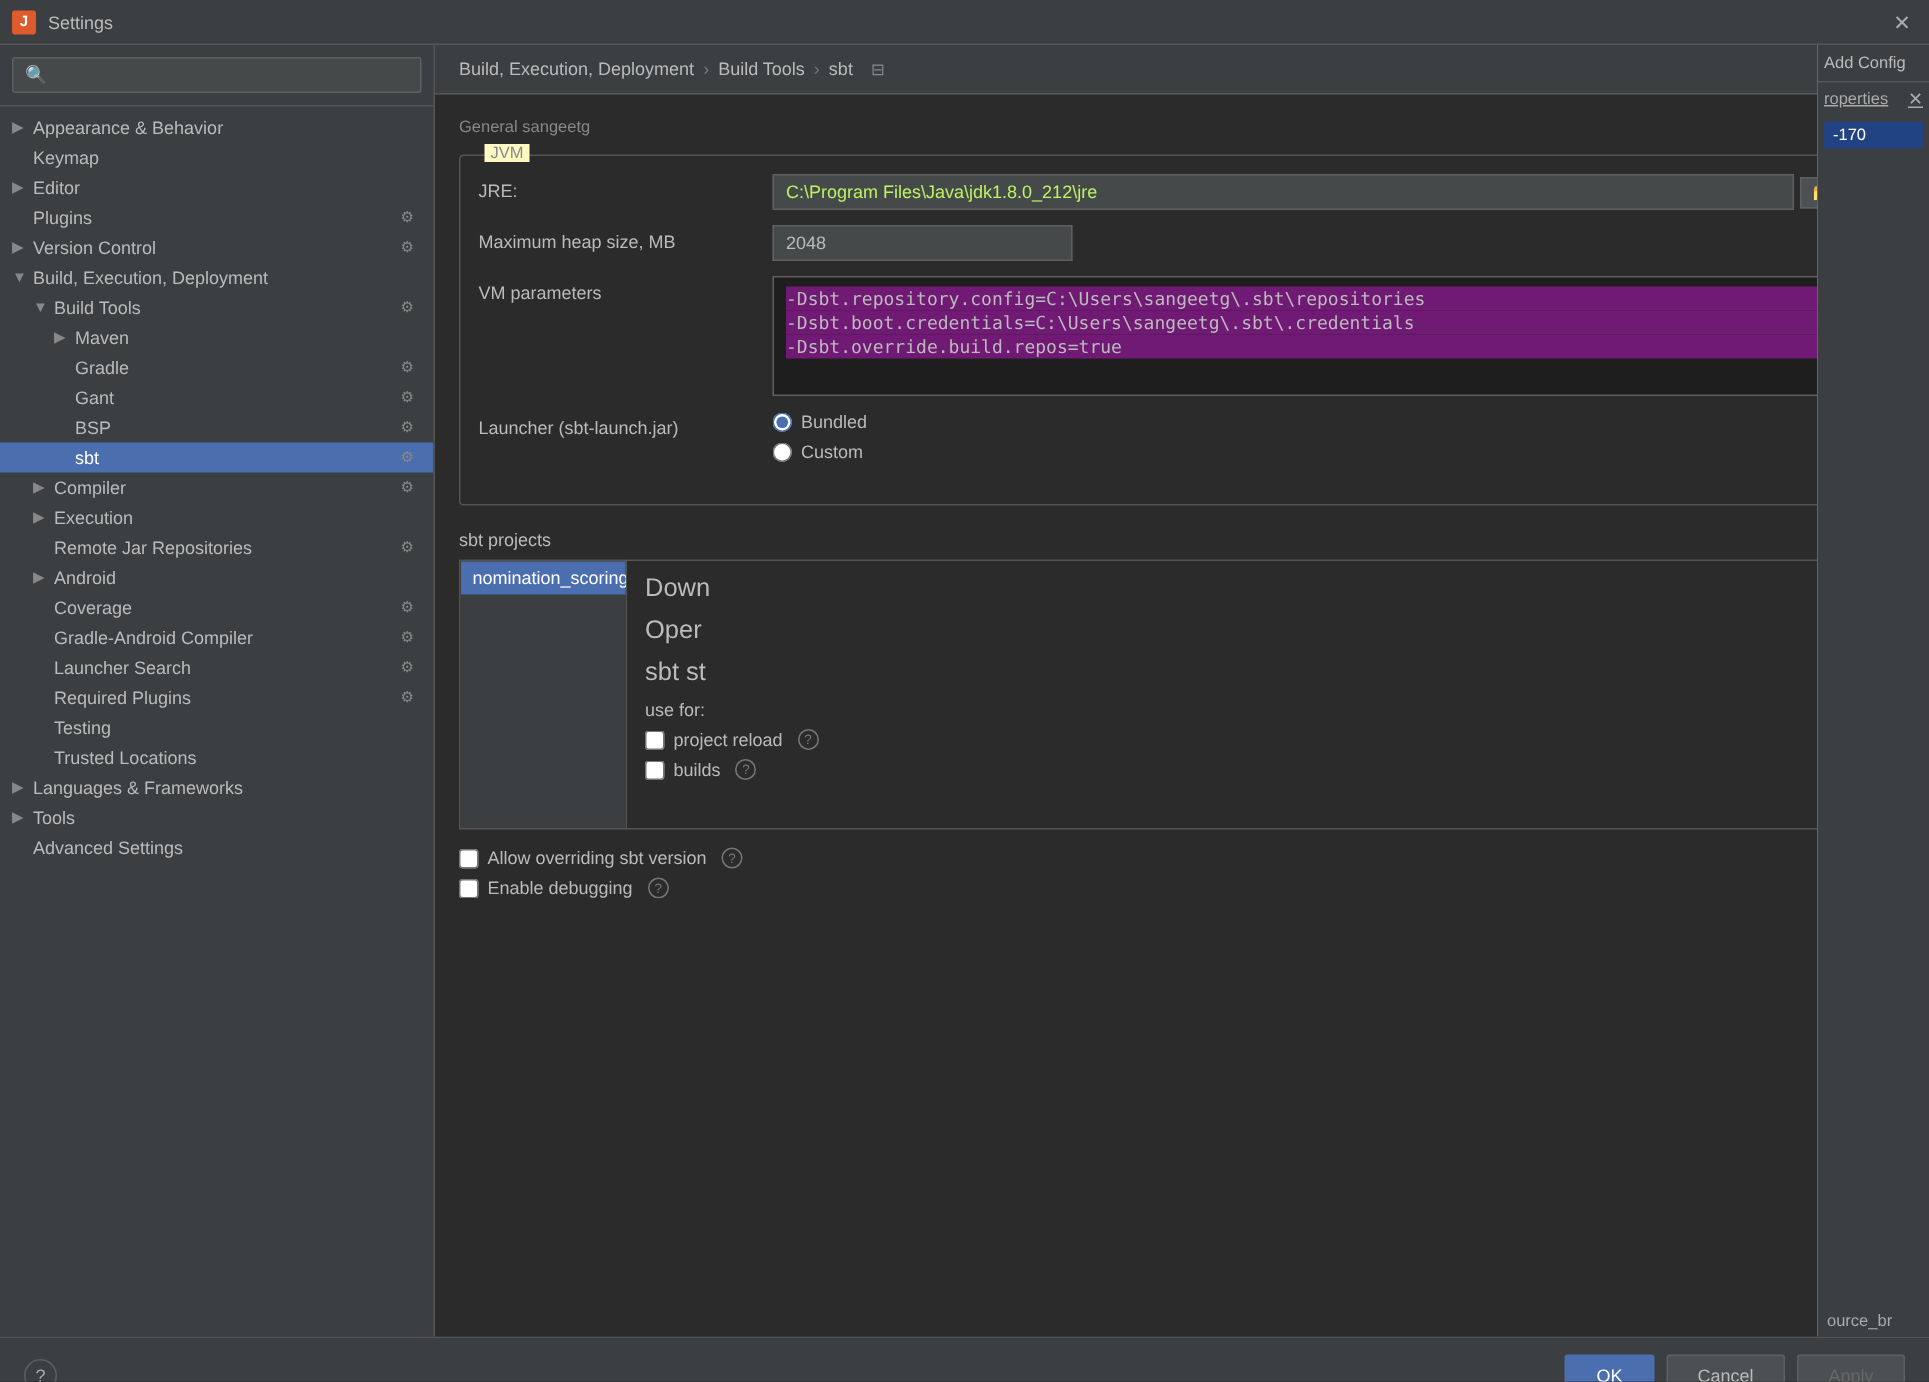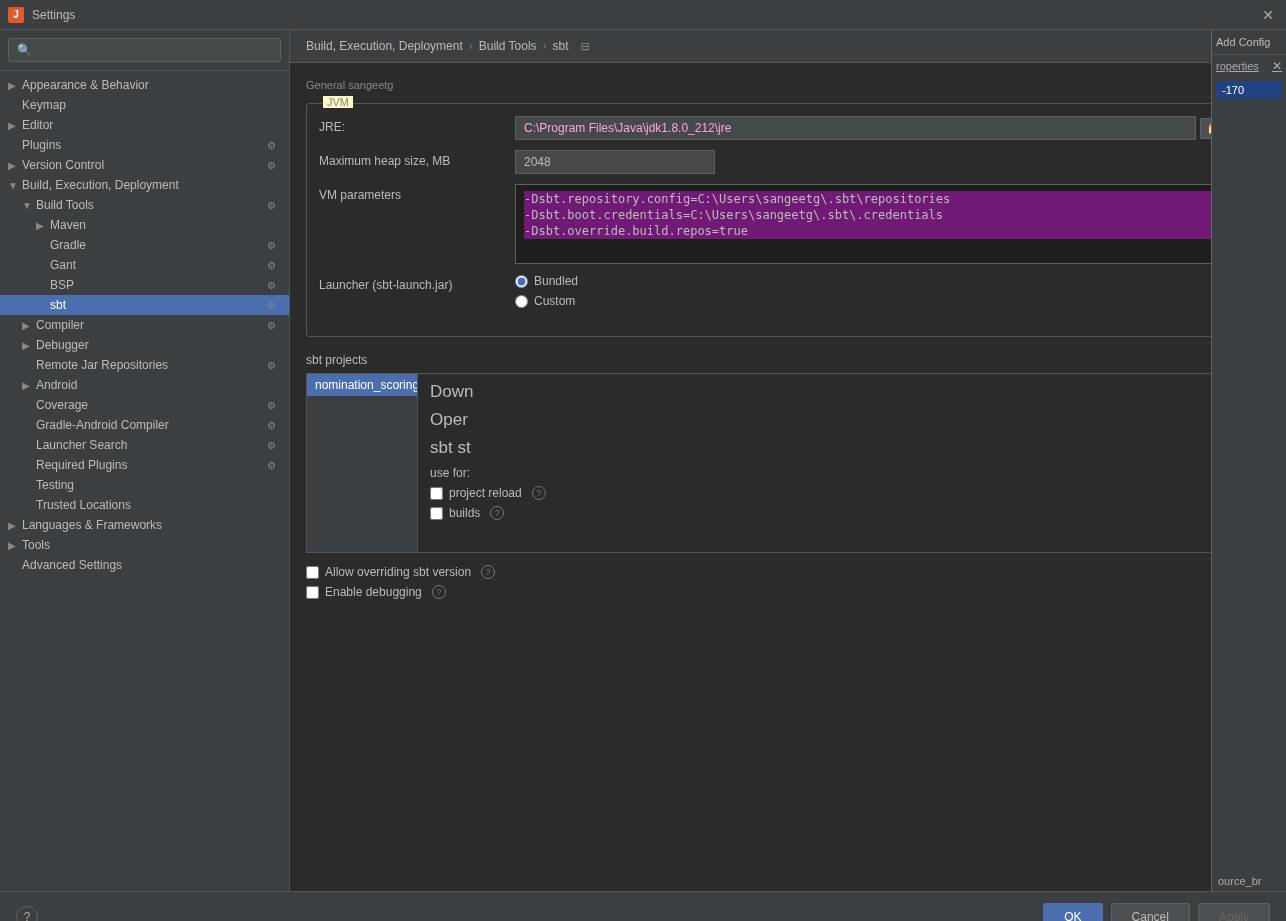--- a/index.html
+++ b/index.html
@@ -167,21 +167,21 @@
 
     .jre-row {
       display: flex;
       align-items: center;
       gap: 4px;
     }
     .jre-input {
       flex: 1;
       background: #45494a;
       border: 1px solid #5e6060;
-      color: #f9a8d4;
+      color: #bef264;
       padding: 4px 8px;
       font-size: 12px;
       outline: none;
     }
     .jre-btn {
       background: #4c5052;
       border: 1px solid #5e6060;
       color: #bbbbbb;
       padding: 3px 6px;
       cursor: pointer;
@@ -483,21 +483,21 @@
       </div>
 
       <div class="tree-item indent1">
         <span class="arrow">▶</span>
         <span class="label">Compiler</span>
         <span class="icon-right">⚙</span>
       </div>
 
       <div class="tree-item indent1">
         <span class="arrow">▶</span>
-        <span class="label">Debugger</span>
+        <span class="label">Execution</span>
       </div>
 
       <div class="tree-item indent1">
         <span class="arrow"></span>
         <span class="label">Remote Jar Repositories</span>
         <span class="icon-right">⚙</span>
       </div>
 
       <div class="tree-item indent1">
         <span class="arrow">▶</span>

